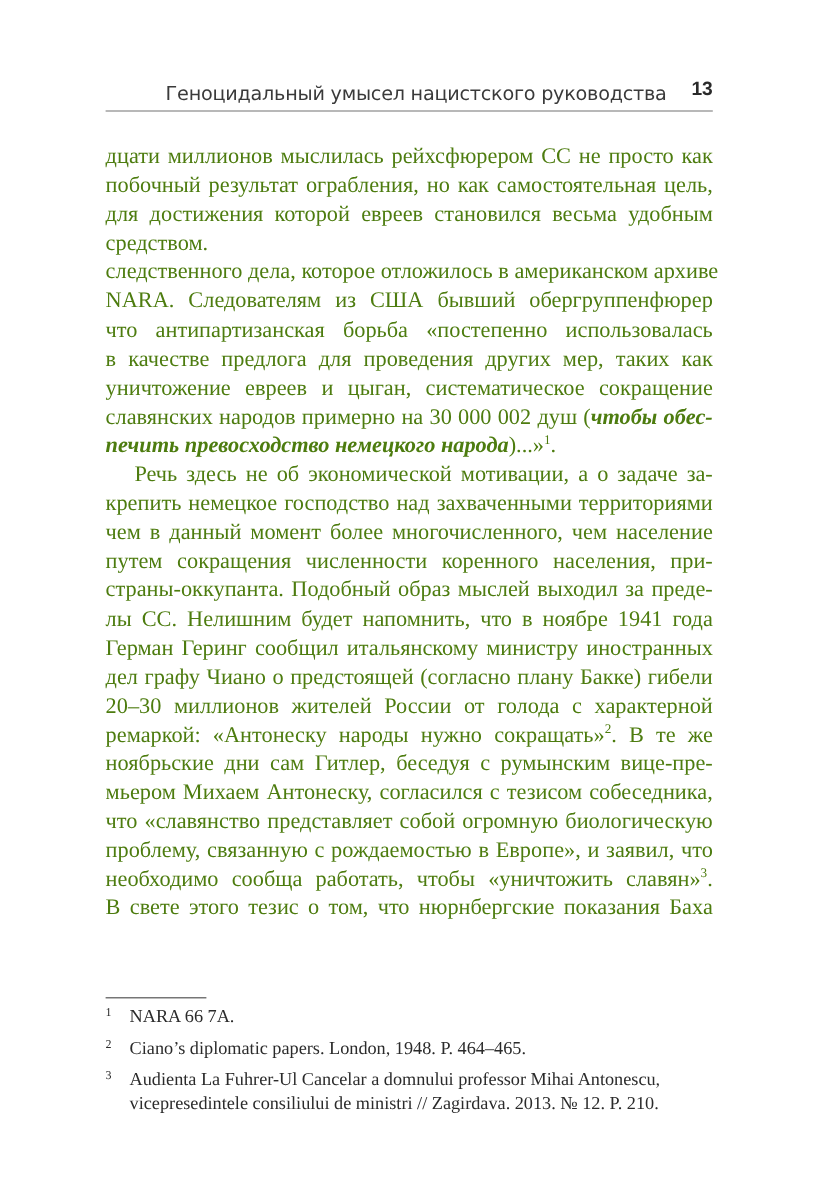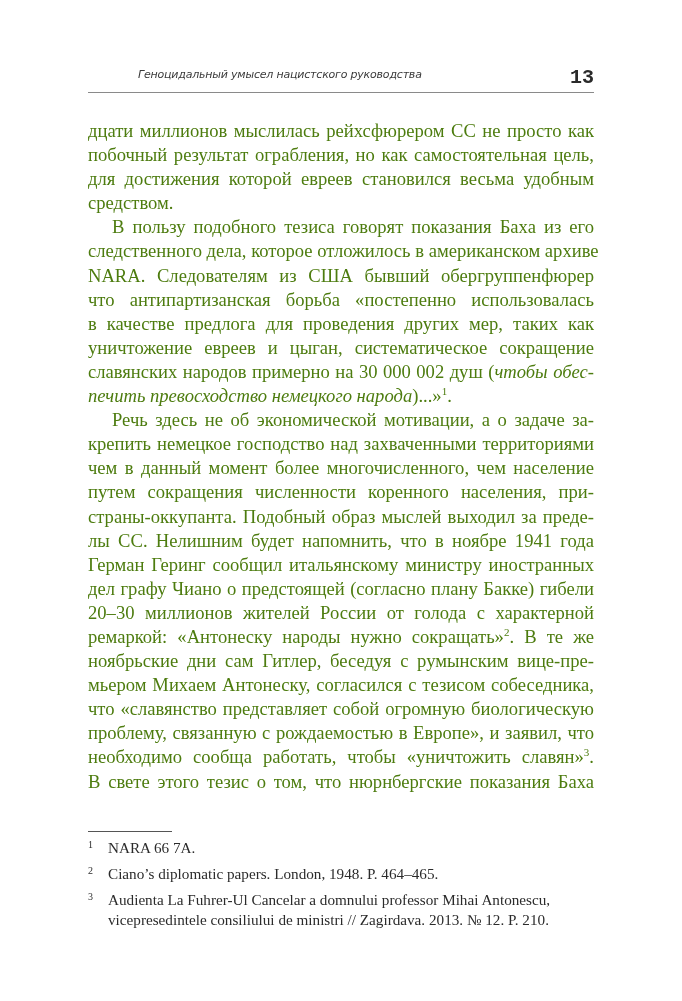--- a/index.html
+++ b/index.html
@@ -6,39 +6,39 @@
   body {
     width: 682px; height: 1001px; background: #ffffff; position: relative; overflow: hidden;
     color: #2a2a2a;
   }
   .header {
     position: absolute; left: 88px; top: 66px; width: 506px; height: 26px;
     border-bottom: 1.5px solid #8a8a8a;
   }
   .running-title {
     position: absolute; left: 50px; top: 2px;
-    font-family: "DejaVu Sans", sans-serif; font-style: italic; font-size: 11px;
+    font-family: "DejaVu Sans", sans-serif; font-size: 16px;
     color: #3a3a3a; letter-spacing: -0.2px;
   }
   .page-number {
     position: absolute; right: 0; top: 0;
-    font-family: Liberation Mono, monospace; font-weight: bold; font-size: 20px; color: #2a2a2a;
+    font-family: Liberation Sans, sans-serif; font-weight: bold; font-size: 16px; color: #2a2a2a;
   }
   .body-text {
     position: absolute; left: 88px; top: 119px; width: 506px;
     font-family: "Liberation Serif", serif; font-size: 18.6px; line-height: 24.1px;
     color: #4d7c0f;
   }
   .line {
     display: block; white-space: nowrap; text-align: justify; text-align-last: justify;
     height: 24.1px;
   }
   .line.last { text-align-last: left; }
   .line.indent { padding-left: 24px; }
-  .ital { font-style: italic; }
+  .ital { font-style: italic; font-weight: bold; }
   sup { font-size: 11px; line-height: 0; vertical-align: 7px; }
   .fn-rule {
     position: absolute; left: 88px; top: 831px; width: 84px; height: 0;
     border-top: 1px solid #555;
   }
   .footnotes {
     position: absolute; left: 88px; top: 838px; width: 510px;
     font-family: "Liberation Serif", serif; font-size: 15.2px; line-height: 19.5px; color: #2b2b2b;
   }
   .fn { position: relative; padding-left: 20px; margin-bottom: 6.5px; }
@@ -50,21 +50,20 @@
 <div class="header">
   <span class="running-title">Геноцидальный умысел нацистского руководства</span>
   <span class="page-number">13</span>
 </div>
 
 <div class="body-text">
   <span class="line">дцати миллионов мыслилась рейхсфюрером СС не просто как</span>
   <span class="line">побочный результат ограбления, но как самостоятельная цель,</span>
   <span class="line">для достижения которой евреев становился весьма удобным</span>
   <span class="line last">средством.</span>
-  <span class="line indent">В пользу подобного тезиса говорят показания Баха из его</span>
   <span class="line">следственного дела, которое отложилось в американском архиве</span>
   <span class="line">NARA. Следователям из США бывший обергруппенфюрер</span>
   <span class="line">что антипартизанская борьба «постепенно использовалась</span>
   <span class="line">в качестве предлога для проведения других мер, таких как</span>
   <span class="line">уничтожение евреев и цыган, систематическое сокращение</span>
   <span class="line"><span>славянских народов примерно на 30 000 002 душ (</span><span class="ital">чтобы обес-</span></span>
   <span class="line last"><span class="ital">печить превосходство немецкого народа</span><span>)...»</span><sup>1</sup><span>.</span></span>
   <span class="line indent">Речь здесь не об экономической мотивации, а о задаче за-</span>
   <span class="line">крепить немецкое господство над захваченными территориями</span>
   <span class="line">чем в данный момент более многочисленного, чем население</span>

